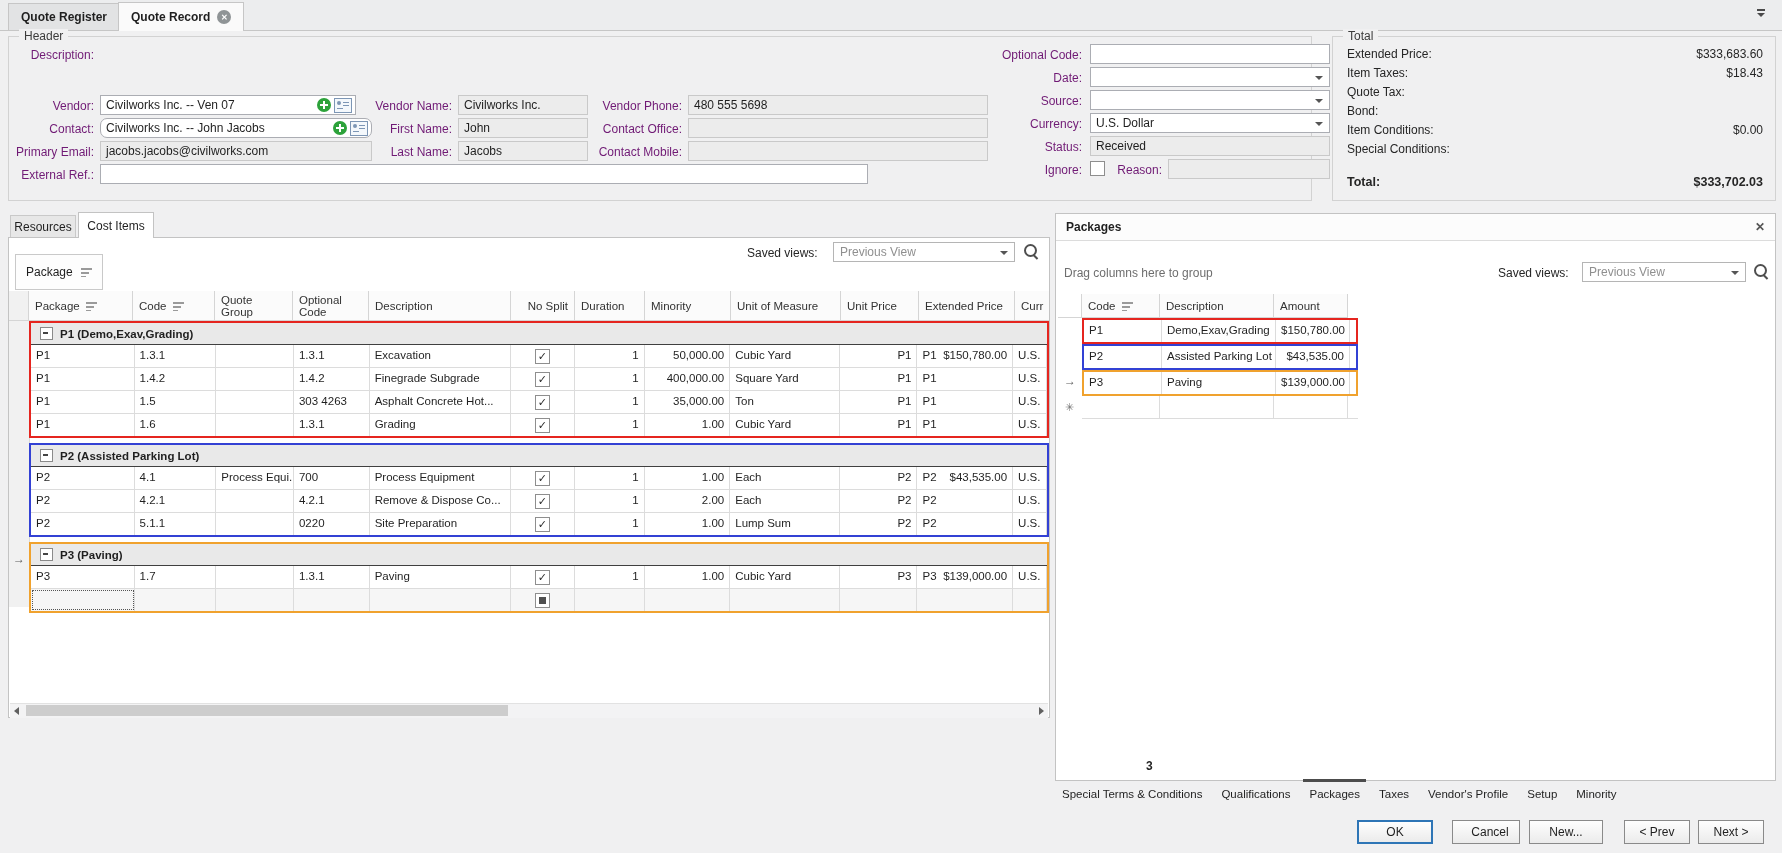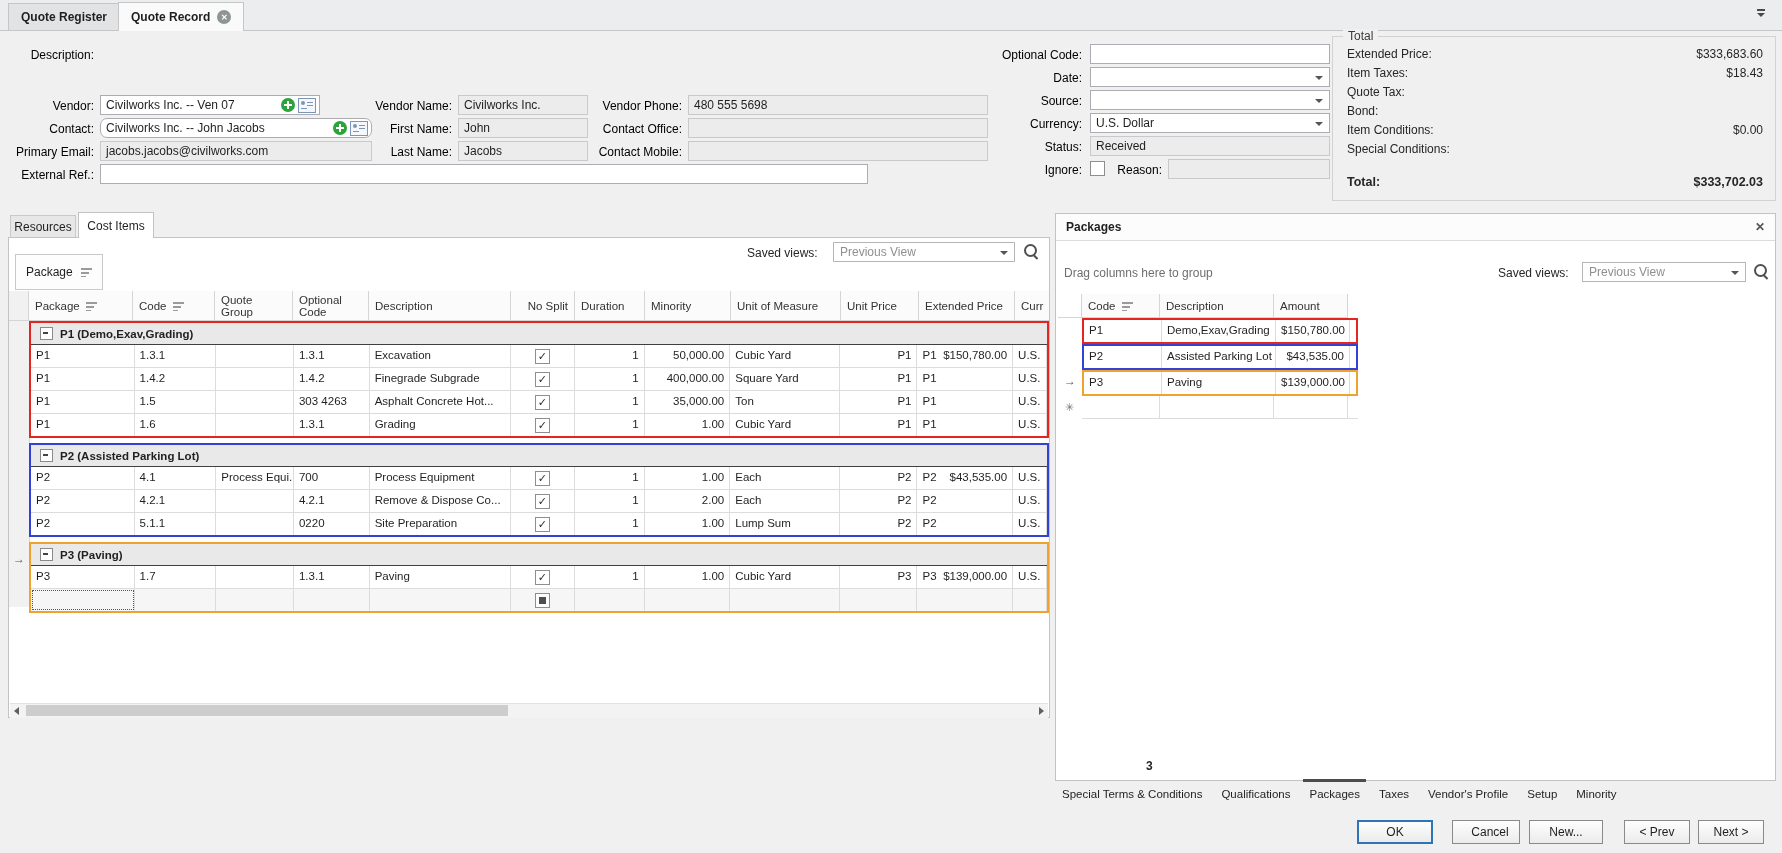--- a/index.html
+++ b/index.html
@@ -11,21 +11,21 @@
   .wtab-active{top:2px;left:118px;height:29px;background:#fafafa;border:1px solid #c6c6c6;border-bottom:none;z-index:2;}
   .closedot{width:14px;height:14px;border-radius:50%;background:#8f9496;position:relative;}
   .closedot::after{content:"\2715";position:absolute;left:0;top:0;width:14px;height:14px;display:flex;align-items:center;justify-content:center;font-size:8px;color:#fff;}
   .tabcaret{position:absolute;left:1756px;top:9px;width:10px;height:10px;}
   .tabcaret::before{content:"";position:absolute;left:1px;top:0;width:8px;height:2px;background:#4a4a4a;}
   .tabcaret::after{content:"";position:absolute;left:1px;top:4px;border-left:4px solid transparent;border-right:4px solid transparent;border-top:4px solid #4a4a4a;}
   
   .gbox{position:absolute;border:1px solid #d2d2d2;background:transparent;}
   .gbox-label{position:absolute;top:-8px;left:10px;background:#f0f0f1;padding:0 5px;color:#3c3c3c;}
   
-  .lbl{position:absolute;text-align:right;color:#000000;white-space:nowrap;}
+  .lbl{position:absolute;text-align:right;color:#701a75;white-space:nowrap;}
   .fld{position:absolute;box-sizing:border-box;border:1px solid #abadb3;background:#fff;padding:2px 5px;white-space:nowrap;overflow:hidden;}
   .fld.ro{background:#ececec;border-color:#c9c9c9;}
   .combo{padding-right:18px;}
   .darr{position:absolute;right:6px;top:8px;width:0;height:0;border-left:4px solid transparent;border-right:4px solid transparent;border-top:4px solid #555;}
   .plus-ic{position:absolute;width:14px;height:14px;border-radius:50%;background:#2ca23a;}
   .plus-ic::before{content:"";position:absolute;left:3px;top:6px;width:8px;height:2px;background:#fff;}
   .plus-ic::after{content:"";position:absolute;left:6px;top:3px;width:2px;height:8px;background:#fff;}
   .card-ic{position:absolute;width:16px;height:13px;border:1px solid #7d96b5;background:#f4f8fc;}
   .card-ic::before{content:"";position:absolute;left:2px;top:2px;width:4px;height:4px;border-radius:50%;background:#7d96b5;}
   .card-ic::after{content:"";position:absolute;left:8px;top:3px;width:6px;height:1px;background:#7d96b5;box-shadow:0 3px 0 #7d96b5, -6px 6px 0 #7d96b5;}
@@ -103,25 +103,28 @@
     <div class="wtab wtab-inactive">
       <span>Quote Register</span>
     </div>
     <div class="wtab wtab-active">
       <span>Quote Record</span>
       <span class="closedot"></span>
     </div>
     <span class="tabcaret"></span>
   </div>
 
+  <div class="gbox" style="left:8px;top:36px;width:1302px;height:163px;">
+    <span class="gbox-label">Header</span>
+  </div>
 
   <span class="lbl" style="left:8px;top:48px;width:86px;">Description:</span>
 
   <span class="lbl" style="left:8px;top:99px;width:86px;">Vendor:</span>
-  <div class="fld" style="left:100px;top:95px;width:220px;height:20px;padding-right:22px;">
+  <div class="fld" style="left:100px;top:95px;width:256px;height:20px;padding-right:22px;">
     <span>Civilworks Inc. -- Ven 07</span>
     <span class="plus-ic" style="right:24px;top:2px;"></span>
     <span class="card-ic" style="right:3px;top:2px;"></span>
   </div>
   <span class="lbl" style="left:340px;top:99px;width:112px;">Vendor Name:</span>
   <div class="fld ro" style="left:458px;top:95px;width:130px;height:20px;"><span>Civilworks Inc.</span></div>
   <span class="lbl" style="left:540px;top:99px;width:142px;">Vendor Phone:</span>
   <div class="fld ro" style="left:688px;top:95px;width:300px;height:20px;"><span>480 555 5698</span></div>
 
   <span class="lbl" style="left:8px;top:122px;width:86px;">Contact:</span>

